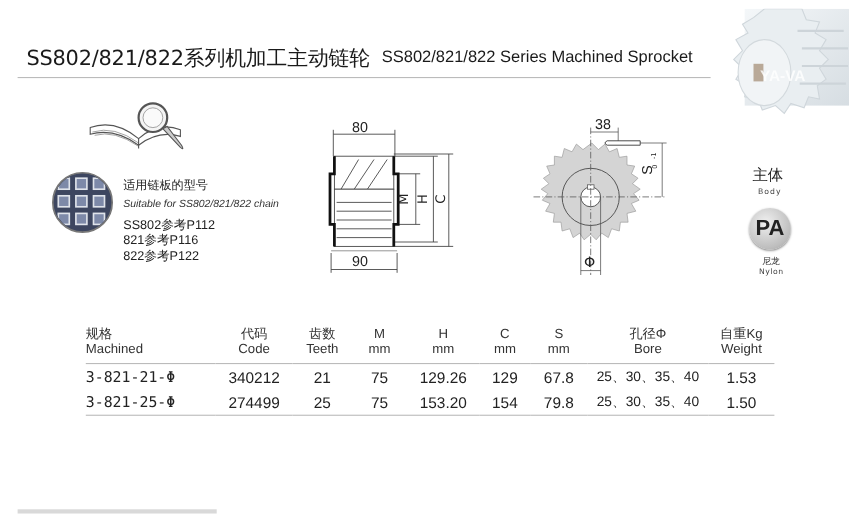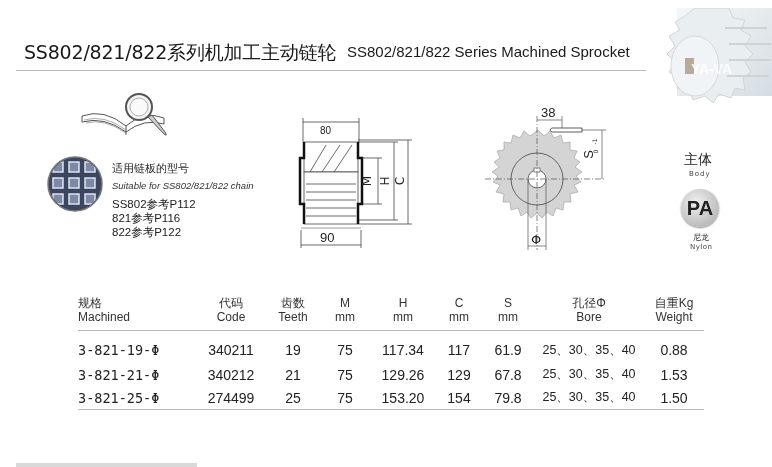--- a/index.html
+++ b/index.html
@@ -118,21 +118,21 @@
       <line x1="124" y1="42" x2="124" y2="120"></line>
       <line x1="88" y1="40" x2="142" y2="40"></line>
         <line x1="88" y1="124" x2="142" y2="124"></line>
       <line x1="138" y1="40" x2="138" y2="124"></line>
     </g>
     <g stroke="#111" stroke-width="2.5" fill="none">
       <path d="M34 42 L34 58 L30 58 L30 104 L34 104 L34 124"></path>
       <path d="M88 42 L88 58 L92 58 L92 104 L88 104 L88 124"></path>
     </g>
   </svg>
-  <div class="abs" style="left:50px;top:25px;font-size:10px;font-family:'Liberation Sans',sans-serif">80</div>
+  <div class="abs" style="left:50px;top:8px;font-size:13px;font-family:'Liberation Sans',sans-serif">80</div>
   <div class="abs" style="left:50px;top:130px;font-size:13px;font-family:'Liberation Sans',sans-serif">90</div>
   <div class="abs" style="left:92px;top:74px;font-size:12px;transform:rotate(-90deg)">M</div>
   <div class="abs" style="left:110px;top:74px;font-size:12px;transform:rotate(-90deg)">H</div>
   <div class="abs" style="left:126px;top:74px;font-size:12px;transform:rotate(-90deg)">C</div>
 </div>
 
 <div class="abs" style="left:470px;top:100px;width:170px;height:160px">
   <svg width="170" height="160" style="position:absolute;left:0;top:0">
     <g fill="#d4d4d4" stroke="#999" stroke-width="0.6">
       <path id="gear" d="M68 30 L74 36 L80 31 L84 38 L91 35 L93 43 L100 42 L100 50 L107 51 L104 58 L110 62 L105 67 L112 72 L106 76 L111 82 L104 85 L108 92 L100 94 L101 102 L94 102 L93 110 L86 108 L83 116 L77 112 L72 118 L67 113 L61 118 L57 112 L51 116 L48 108 L41 110 L40 102 L33 102 L34 94 L26 92 L30 85 L23 82 L28 76 L22 72 L29 67 L24 62 L30 58 L27 51 L34 50 L34 42 L41 43 L43 35 L50 38 L54 31 L60 36 Z"></path>
@@ -185,31 +185,20 @@
       <th><span>齿数</span><br><span>Teeth</span></th>
       <th><span>M</span><br><span>mm</span></th>
       <th><span>H</span><br><span>mm</span></th>
       <th><span>C</span><br><span>mm</span></th>
       <th><span>S</span><br><span>mm</span></th>
       <th><span>孔径Φ</span><br><span>Bore</span></th>
       <th><span>自重Kg</span><br><span>Weight</span></th>
     </tr>
   </thead>
   <tbody>
-    <tr class="first">
-      <td style="text-align:left">3-821-19-Φ</td>
-      <td class="num">340211</td>
-      <td class="num">19</td>
-      <td class="num">75</td>
-      <td class="num">117.34</td>
-      <td class="num">117</td>
-      <td class="num">61.9</td>
-      <td class="bore">25、30、35、40</td>
-      <td class="num">0.88</td>
-    </tr>
     <tr>
       <td style="text-align:left">3-821-21-Φ</td>
       <td class="num">340212</td>
       <td class="num">21</td>
       <td class="num">75</td>
       <td class="num">129.26</td>
       <td class="num">129</td>
       <td class="num">67.8</td>
       <td class="bore">25、30、35、40</td>
       <td class="num">1.53</td>

